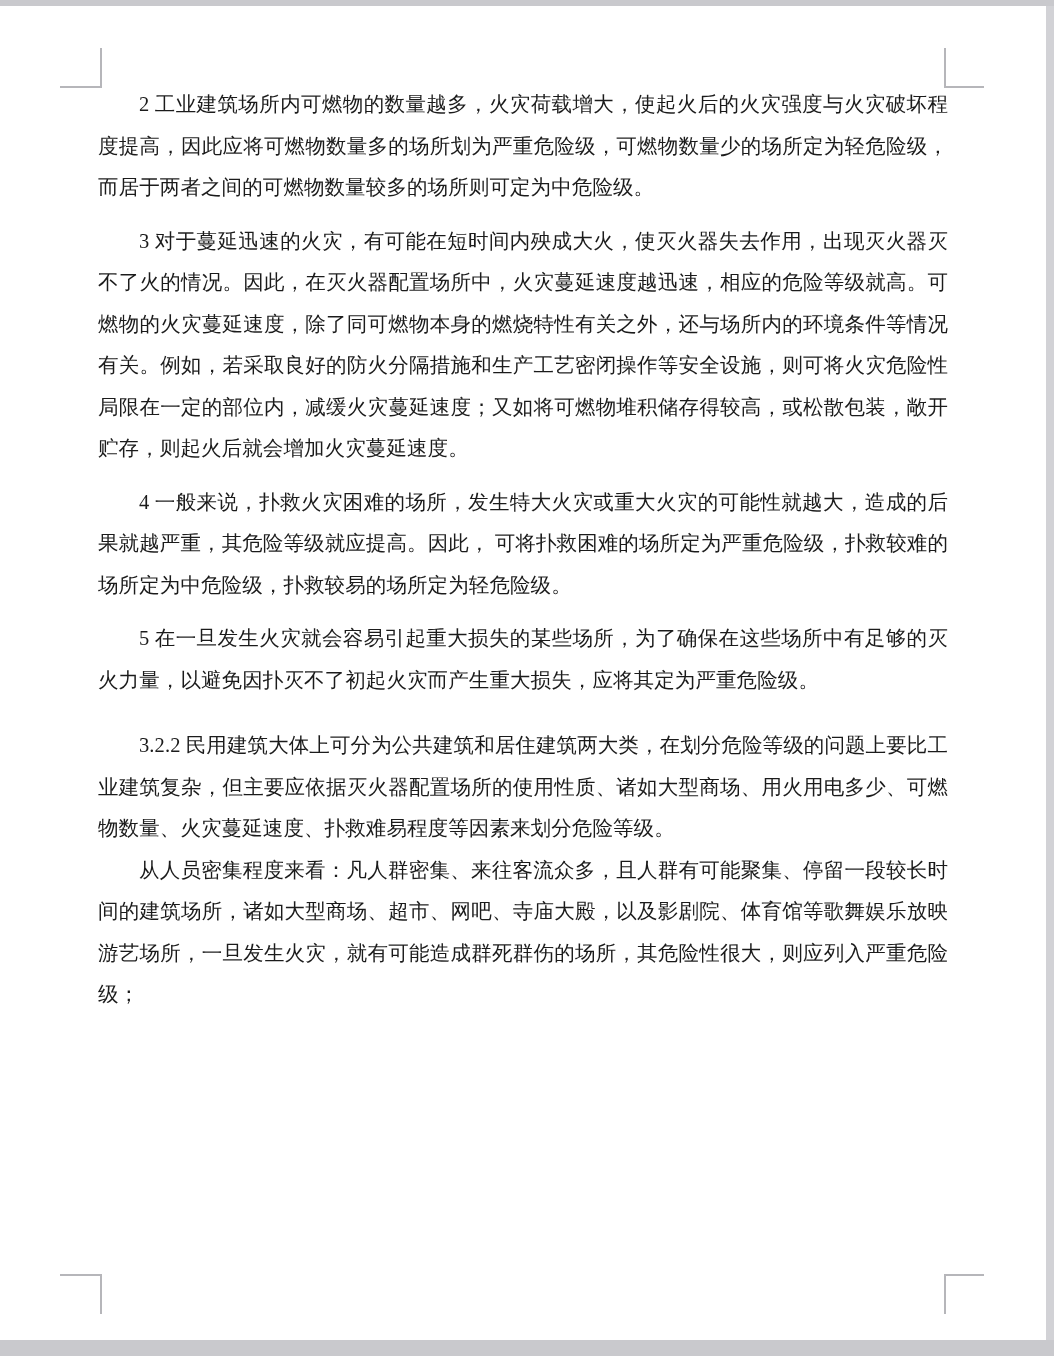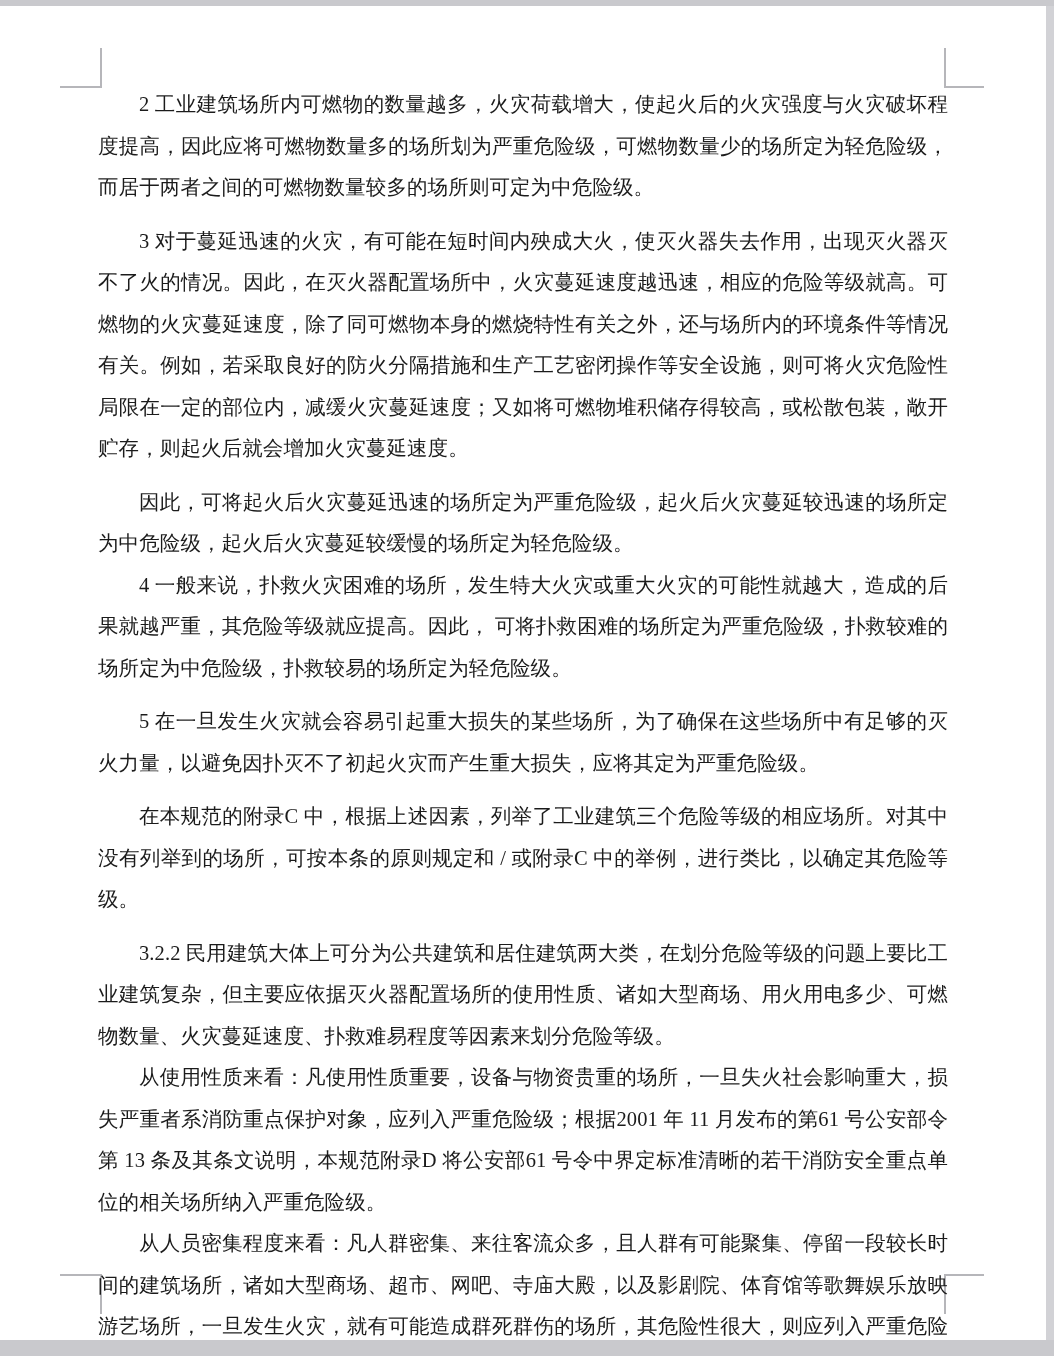--- a/index.html
+++ b/index.html
@@ -132,39 +132,36 @@
   <div id="text-body">
 
     <p class="para">2 工业建筑场所内可燃物的数量越多，火灾荷载增大，使起火后的火灾强度与火灾破坏程度提高，因此应将可燃物数量多的场所划为严重危险级，可燃物数量少的场所定为轻危险级，而居于两者之间的可燃物数量较多的场所则可定为中危险级。</p>
 
     <div class="gap-lg"></div>
 
     <p class="para">3 对于蔓延迅速的火灾，有可能在短时间内殃成大火，使灭火器失去作用，出现灭火器灭不了火的情况。因此，在灭火器配置场所中，火灾蔓延速度越迅速，相应的危险等级就高。可燃物的火灾蔓延速度，除了同可燃物本身的燃烧特性有关之外，还与场所内的环境条件等情况有关。例如，若采取良好的防火分隔措施和生产工艺密闭操作等安全设施，则可将火灾危险性局限在一定的部位内，减缓火灾蔓延速度；又如将可燃物堆积储存得较高，或松散包装，敞开贮存，则起火后就会增加火灾蔓延速度。</p>
 
     <div class="gap-lg"></div>
 
-    <p class="para">因此，可将起火后火灾蔓延迅速的场所定为严重危险级，起火后火灾蔓延较迅速的场所定为中危险级，起火后火灾蔓延较缓慢的场所定为轻危险级。</p>
 
     <p class="para">4 一般来说，扑救火灾困难的场所，发生特大火灾或重大火灾的可能性就越大，造成的后果就越严重，其危险等级就应提高。因此， 可将扑救困难的场所定为严重危险级，扑救较难的场所定为中危险级，扑救较易的场所定为轻危险级。</p>
 
     <div class="gap-lg"></div>
 
     <p class="para">5 在一旦发生火灾就会容易引起重大损失的某些场所，为了确保在这些场所中有足够的灭火力量，以避免因扑灭不了初起火灾而产生重大损失，应将其定为严重危险级。</p>
 
     <div class="gap-lg"></div>
 
-    <p class="para">在本规范的附录C 中，根据上述因素，列举了工业建筑三个危险等级的相应场所。对其中没有列举到的场所，可按本条的原则规定和 / 或附录C 中的举例，进行类比，以确定其危险等级。</p>
 
     <div class="gap-lg"></div>
 
     <p class="para">3.2.2 民用建筑大体上可分为公共建筑和居住建筑两大类，在划分危险等级的问题上要比工业建筑复杂，但主要应依据灭火器配置场所的使用性质、诸如大型商场、用火用电多少、可燃物数量、火灾蔓延速度、扑救难易程度等因素来划分危险等级。</p>
 
     <div class="gap-sm"></div>
 
-    <p class="para">从使用性质来看：凡使用性质重要，设备与物资贵重的场所，一旦失火社会影响重大，损失严重者系消防重点保护对象，应列入严重危险级；根据2001 年 11 月发布的第61 号公安部令第 13 条及其条文说明，本规范附录D 将公安部61 号令中界定标准清晰的若干消防安全重点单位的相关场所纳入严重危险级。</p>
 
     <p class="para">从人员密集程度来看：凡人群密集、来往客流众多，且人群有可能聚集、停留一段较长时间的建筑场所，诸如大型商场、超市、网吧、寺庙大殿，以及影剧院、体育馆等歌舞娱乐放映游艺场所，一旦发生火灾，就有可能造成群死群伤的场所，其危险性很大，则应列入严重危险级；</p>
 
   </div>
 </div>
 
 <div id="page-edge-right"></div>
 <div id="page-edge-bottom"></div>
 
 </body></html>

